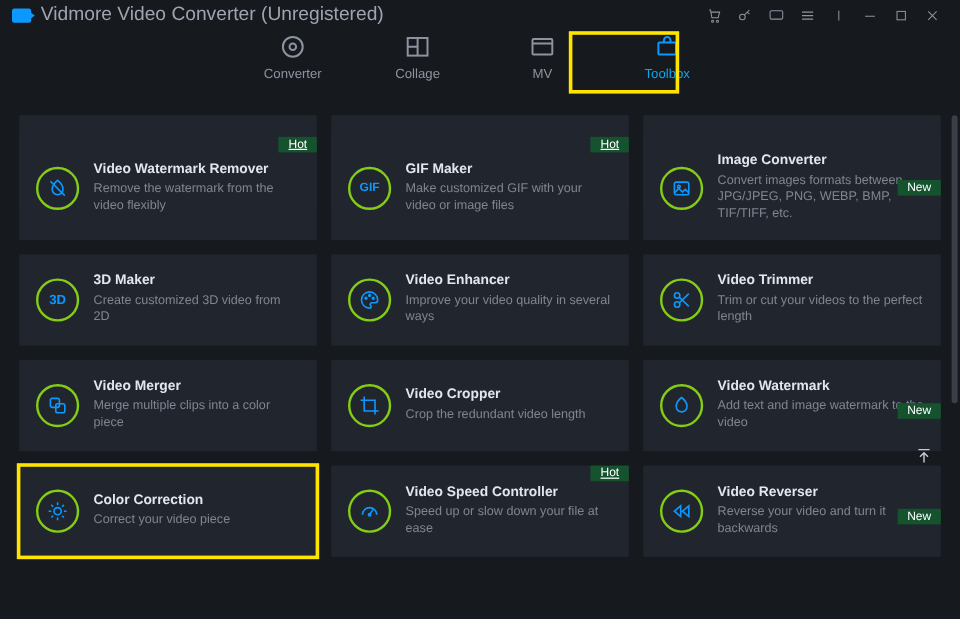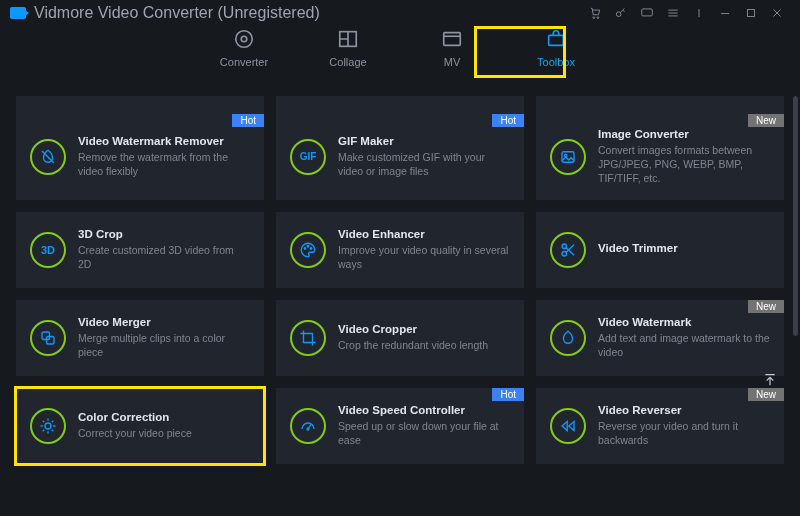--- a/index.html
+++ b/index.html
@@ -110,22 +110,22 @@
   color: #7f8591;
   line-height: 1.35;
 }
 .badge {
   position: absolute;
   top: 0; right: 0;
   font-size: 10px;
   padding: 1px 8px;
   color: #fff;
 }
-.badge.hot { background: #3b82f6; }
-.badge.new { background: #737373; }
+.badge.hot { background: #14532d; text-decoration: underline; }
+.badge.new { background: #14532d; margin-top: 36px; }
 
 .card.highlight { outline: 3px solid #ffe400; outline-offset: -1px; }
 
 .scrollbar {
   position: absolute;
   right: 2px; top: 96px;
   width: 5px; height: 240px;
   background: #3a3f48;
   border-radius: 3px;
 }
@@ -266,21 +266,21 @@
         <div class="title">Image Converter</div>
         <div class="desc">Convert images formats between JPG/JPEG, PNG, WEBP, BMP, TIF/TIFF, etc.</div>
       </div>
     </div>
   </div>
 
   <div class="grid-row">
     <div class="card">
       <div class="icon" style="font-size:11px;font-weight:700;">3D</div>
       <div class="txt">
-        <div class="title">3D Crop</div>
+        <div class="title">3D Maker</div>
         <div class="desc">Create customized 3D video from 2D</div>
       </div>
     </div>
     <div class="card">
       <div class="icon">
           <svg viewBox="0 0 24 24" fill="none" stroke="currentColor" stroke-width="1.8">
             <path d="M12 3a9 9 0 1 0 0 18c2 0 2-2 1-3s0-3 2-3h3a3 3 0 0 0 3-3 9 9 0 0 0-9-9z"></path>
             <circle cx="8" cy="10" r="1"></circle>
             <circle cx="12" cy="7" r="1"></circle>
             <circle cx="16" cy="10" r="1"></circle>
@@ -294,20 +294,21 @@
     <div class="card">
       <div class="icon">
           <svg viewBox="0 0 24 24" fill="none" stroke="currentColor" stroke-width="1.8">
             <circle cx="7" cy="7" r="3"></circle>
             <circle cx="7" cy="17" r="3"></circle>
             <path d="M9.3 8.7L20 19M9.3 15.3L20 5"></path>
           </svg>
         </div>
       <div class="txt">
         <div class="title">Video Trimmer</div>
+        <div class="desc">Trim or cut your videos to the perfect length</div>
       </div>
     </div>
   </div>
 
   <div class="grid-row">
     <div class="card">
       <div class="icon">
           <svg viewBox="0 0 24 24" fill="none" stroke="currentColor" stroke-width="1.8">
             <rect x="4" y="4" width="10" height="10" rx="2"></rect>
             <rect x="10" y="10" width="10" height="10" rx="2"></rect>

